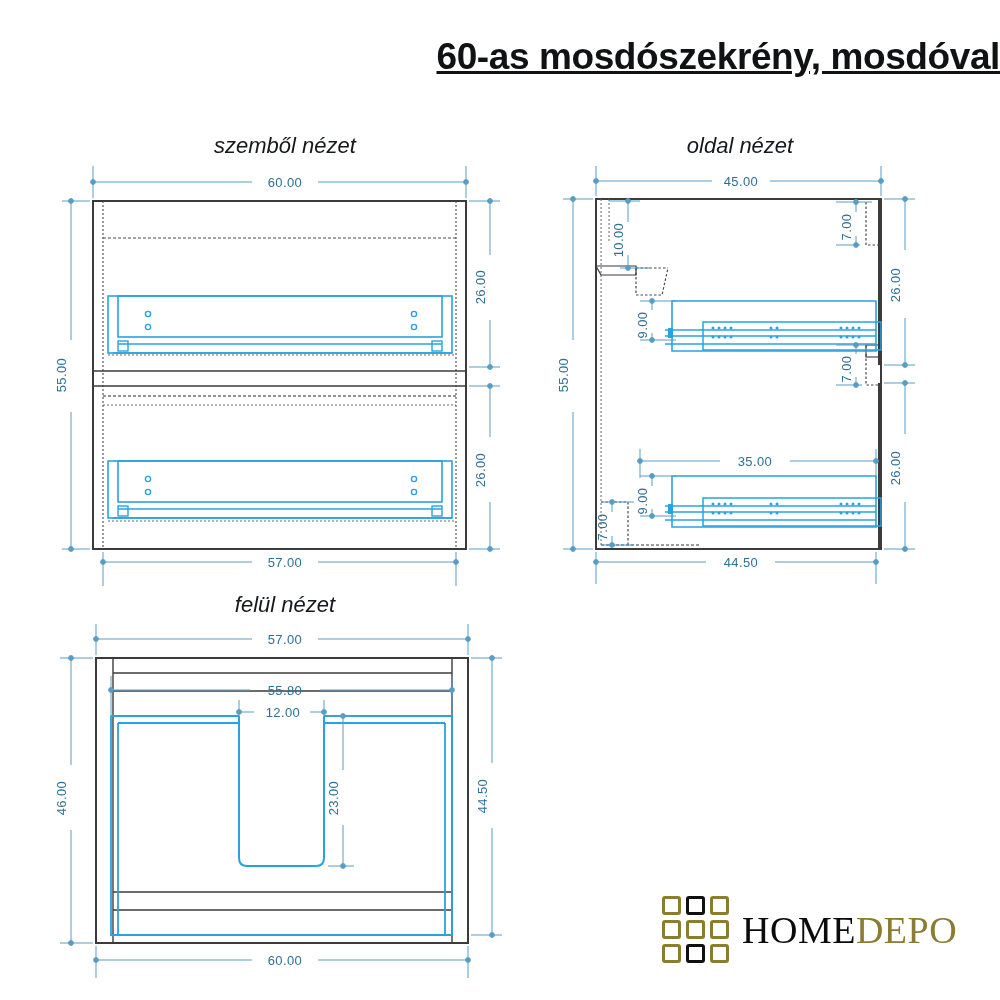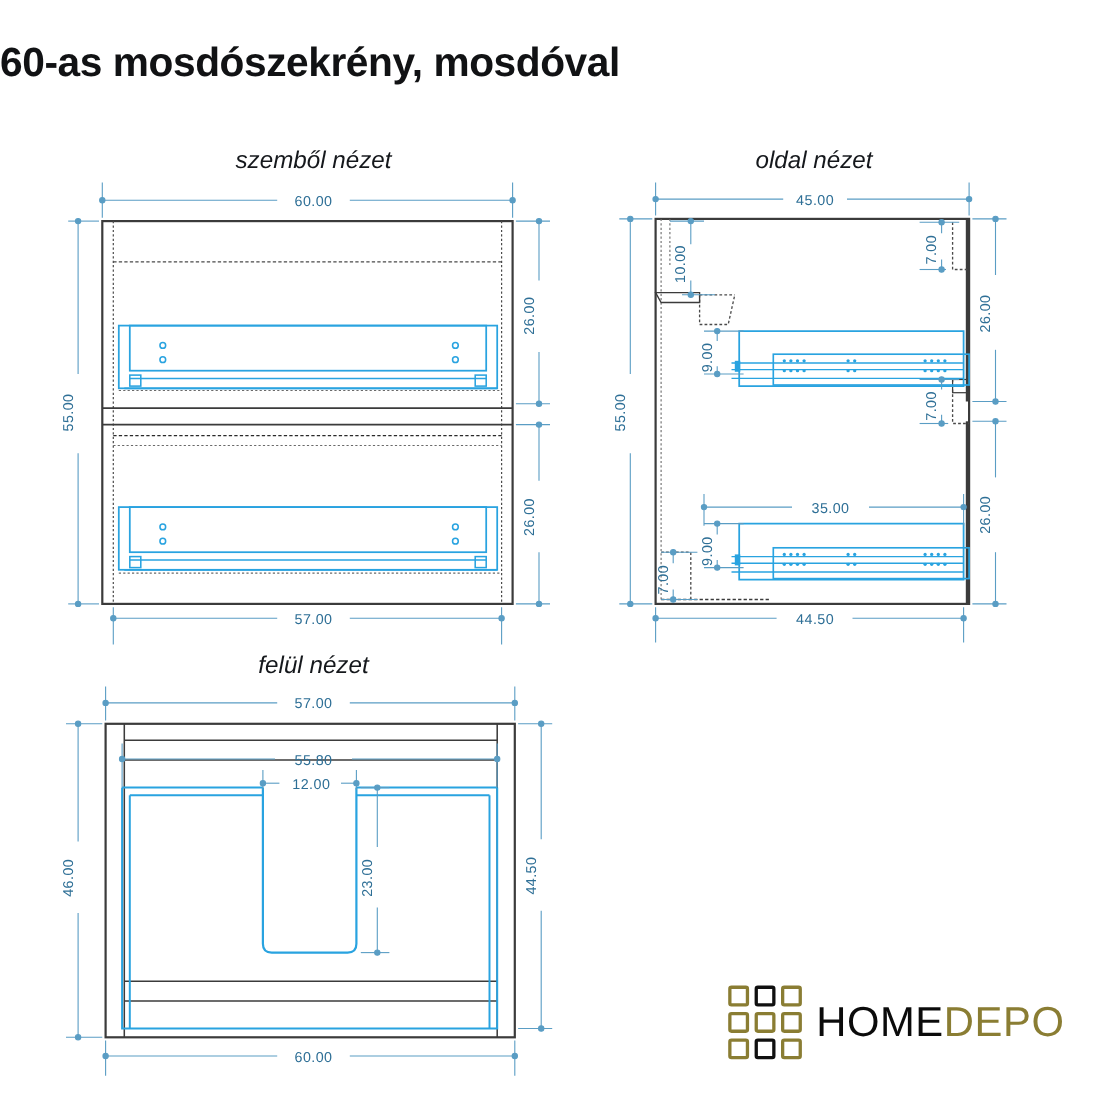--- a/index.html
+++ b/index.html
@@ -21,48 +21,49 @@
   }
   .viewlabel{
     font-family:"Liberation Sans", sans-serif;
     font-style:italic;
     font-size:22px;
     fill:#15181c;
   }
   #page-title{
     position:absolute;
     left:0;top:36px;width:1000px;
-    text-align:left;
+    text-align:right;
     font-family:"Liberation Sans", sans-serif;
     font-weight:bold;
     font-size:37px;
     letter-spacing:-0.4px;
     color:#111214;
     white-space:nowrap;
+    text-decoration:underline;
   }
   #logo{
     position:absolute;
     left:662px;top:896px;
     display:flex;align-items:center;gap:13px;
   }
   #logo-grid{
     display:grid;
     grid-template-columns:repeat(3,19px);
     grid-template-rows:repeat(3,19px);
     gap:5px;
   }
   .logo-cell{
     width:19px;height:19px;
     border:3.5px solid #8a7d33;
     border-radius:3px;
     box-sizing:border-box;
   }
   .logo-cell.dark{border-color:#101010;}
   #logo-word{
-    font-family:Liberation Sans, sans-serif;
+    font-family:Liberation Serif, serif;
     font-size:38px;
     letter-spacing:0.5px;
     line-height:1;
     white-space:nowrap;
   }
   #logo-word .home{color:#0b0b0b;}
   #logo-word .depo{color:#8a7d33;}
 </style>
 </head>
 <body>

